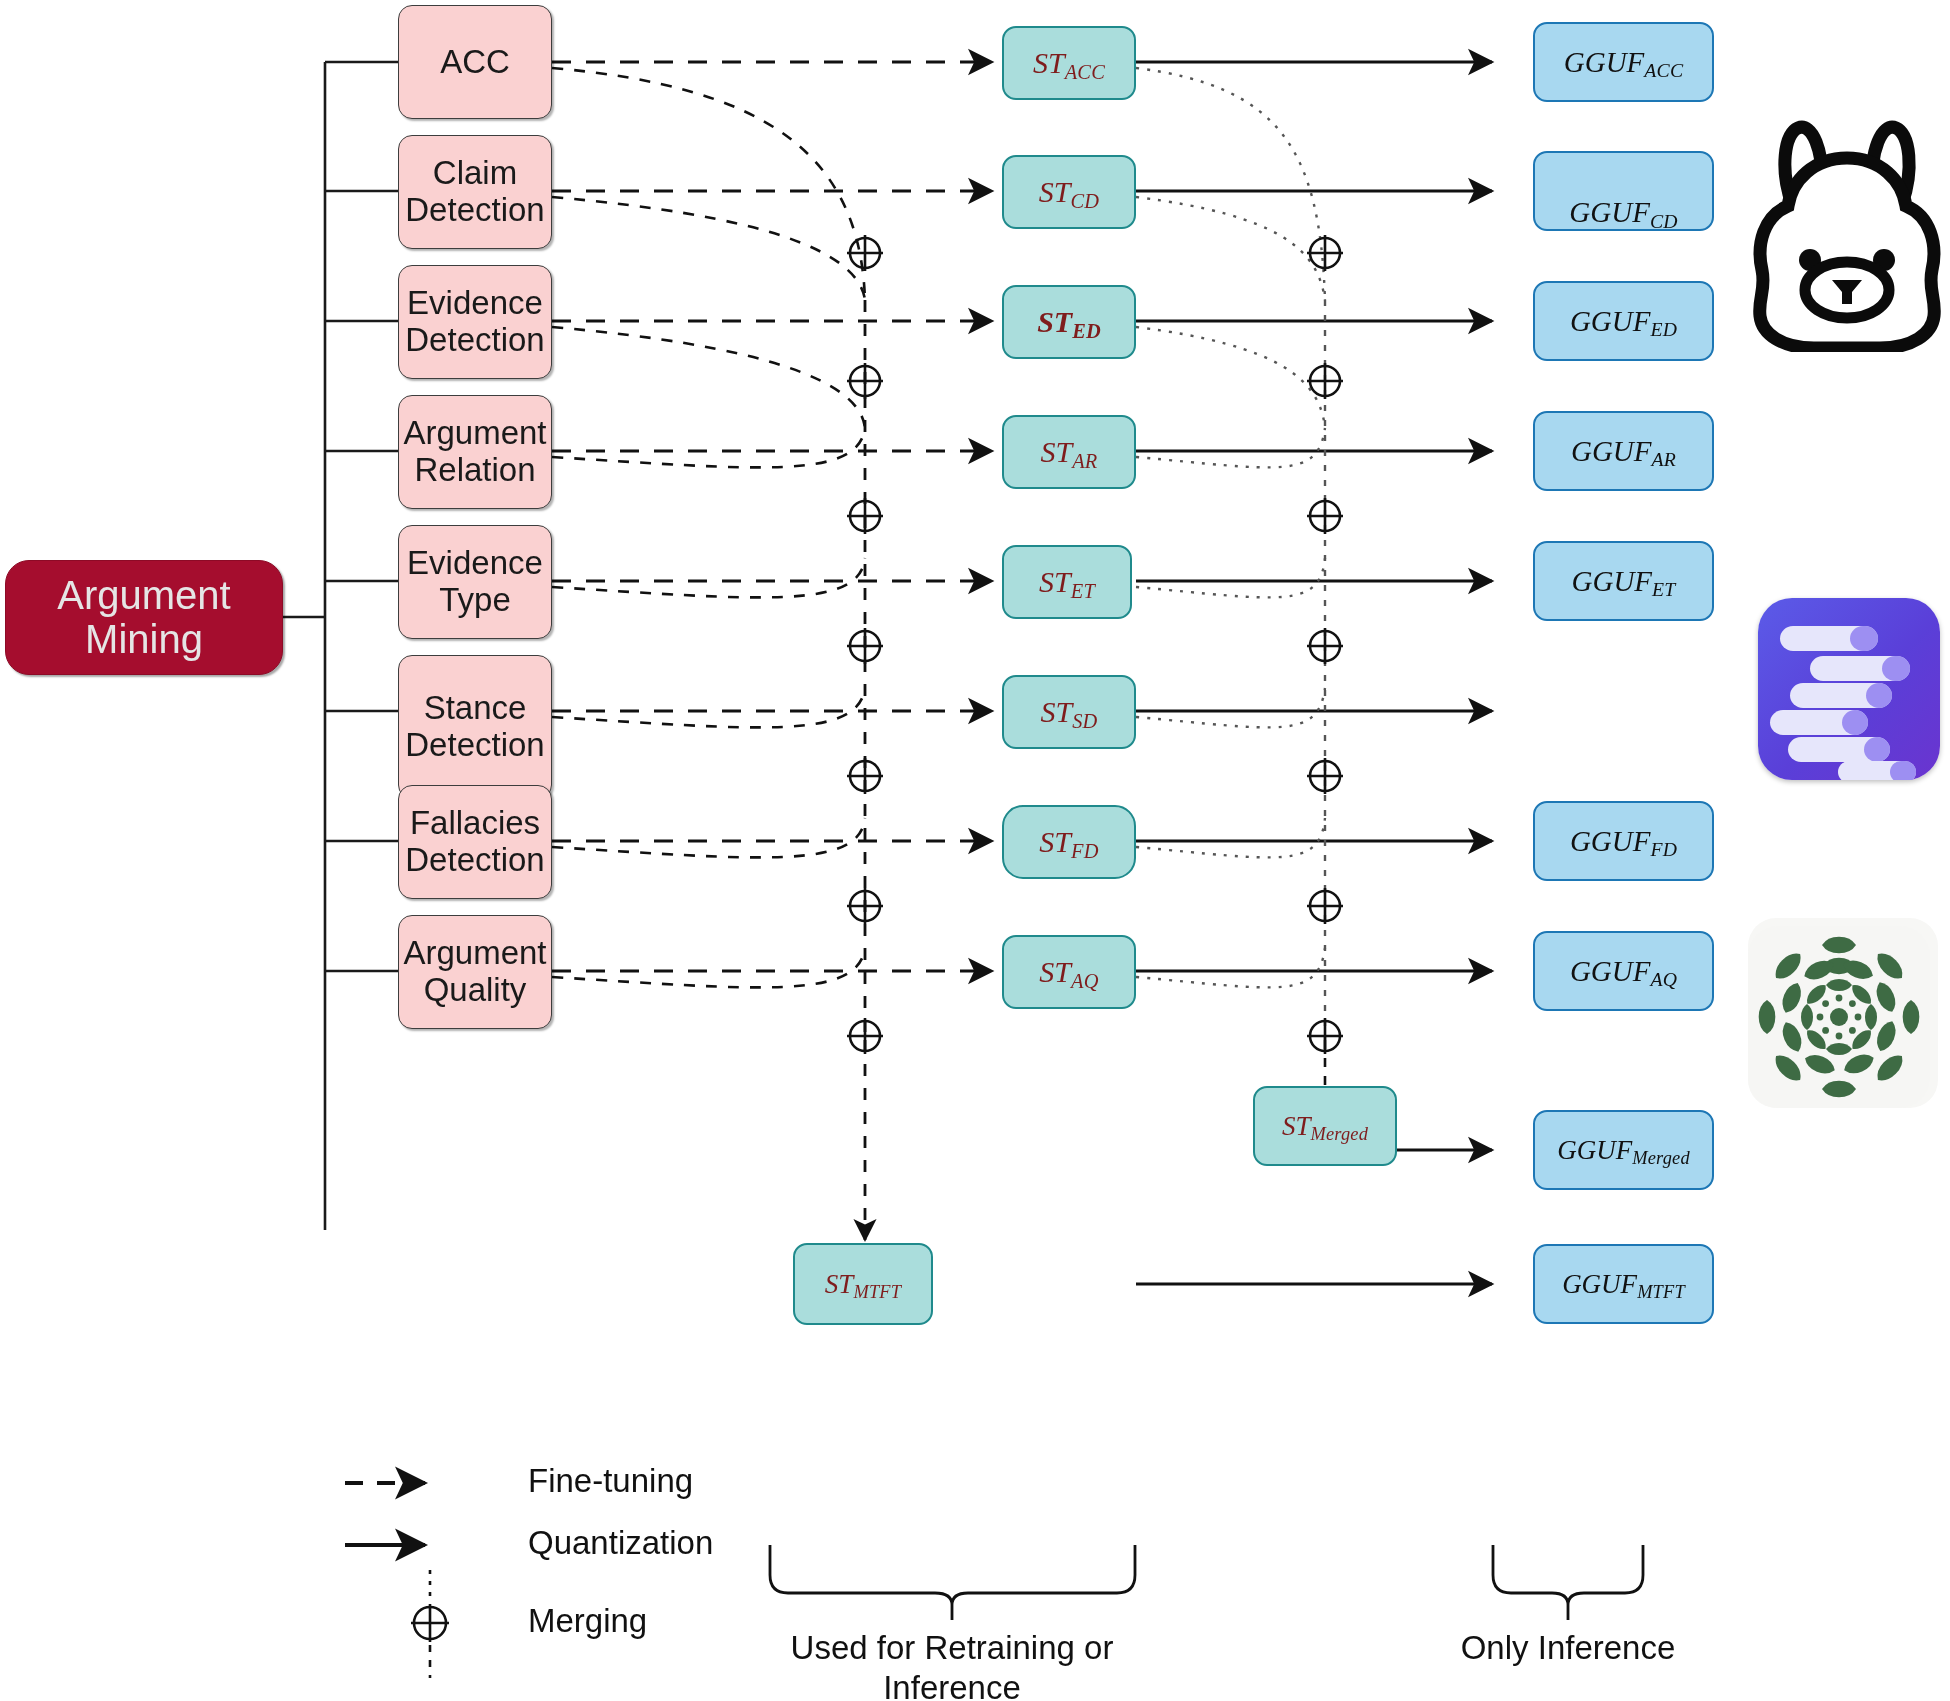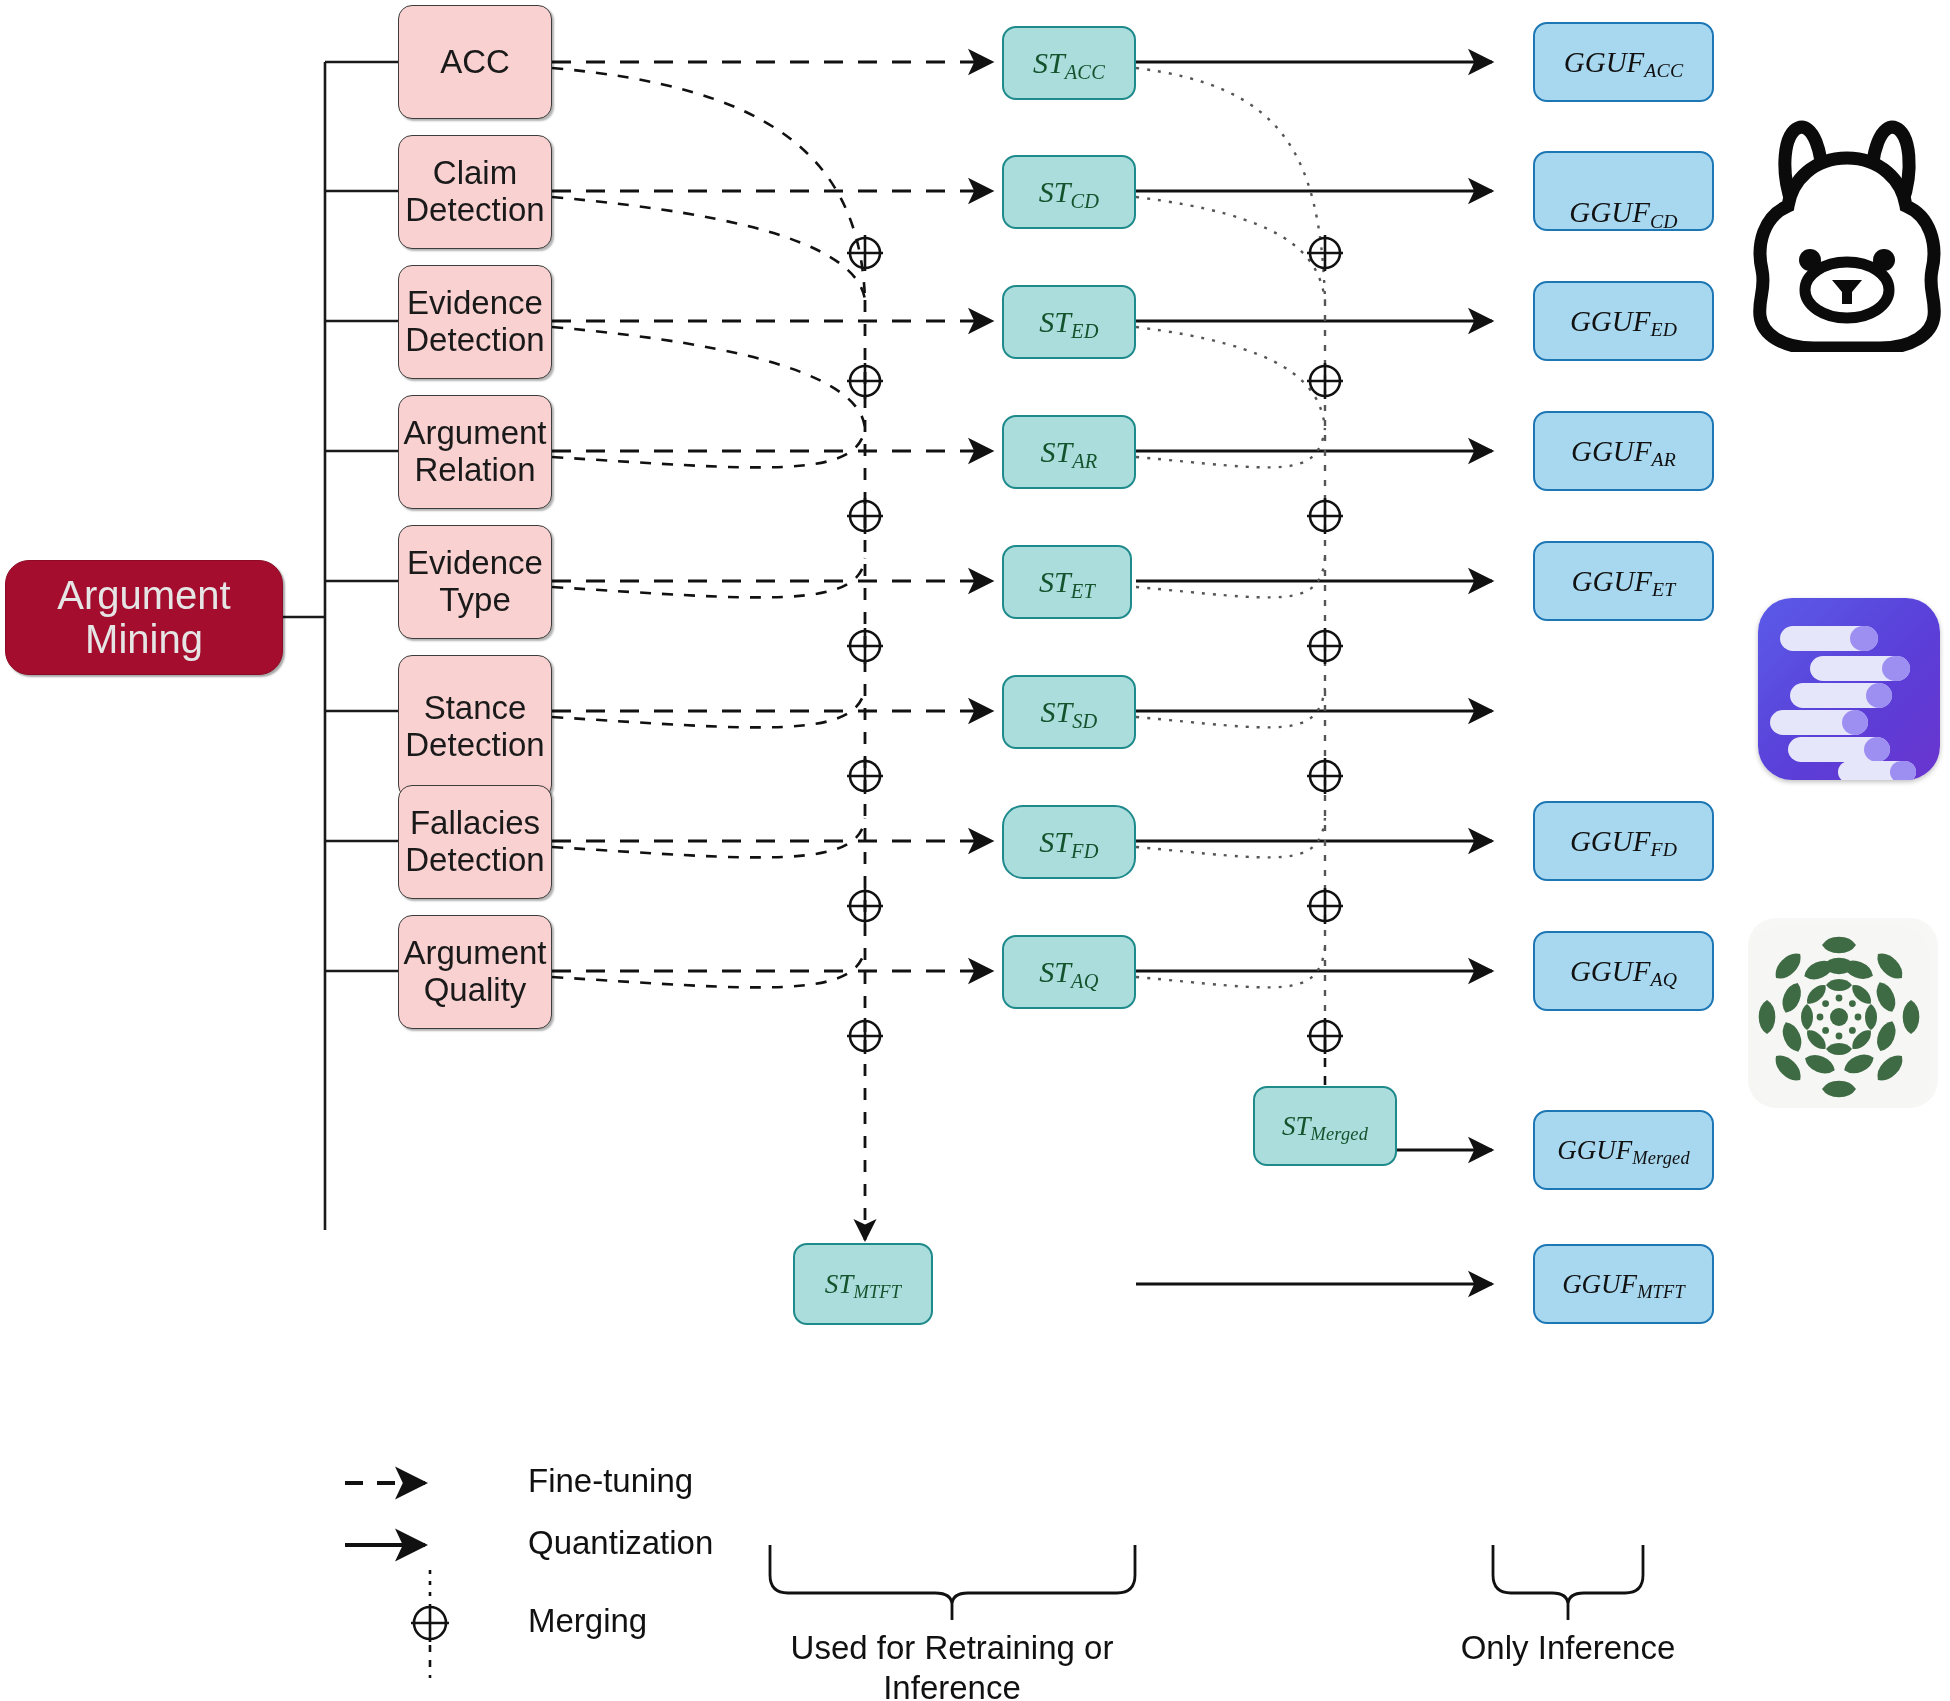--- a/index.html
+++ b/index.html
@@ -10,21 +10,21 @@
 
   .node{position:absolute;box-sizing:border-box;display:flex;align-items:center;
         justify-content:center;text-align:center;border-radius:14px;}
 
   .node-root{background:#a50d2e;border:1.5px solid #8d0a26;color:#e5e5e5;
              font-size:40px;line-height:1.08;border-radius:24px;
              box-shadow:2px 2px 2px rgba(0,0,0,.35);}
   .node-task{background:#fad1d1;border:1.6px solid #3d3d3d;color:#1a1a1a;
              font-size:33px;line-height:1.12;
              box-shadow:2px 2px 2px rgba(0,0,0,.30);}
-  .node-st{background:#aadddc;border:2px solid #1f8a8c;color:#14532d;
+  .node-st{background:#aadddc;border:2px solid #1f8a8c;color:#7f1d1d;
            font-family:"Liberation Serif", serif;font-style:italic;font-size:30px;}
   .node-gguf{background:#a8d8f0;border:2px solid #1d77b5;color:#111;
              font-family:"Liberation Serif", serif;font-style:italic;font-size:29px;}
   .node-st sub,.node-gguf sub{font-size:0.68em;vertical-align:baseline;
              position:relative;top:.30em;letter-spacing:.2px;}
 
   .legend-label{position:absolute;font-size:33px;color:#111;white-space:nowrap;}
   .bracket-label{position:absolute;font-size:33px;color:#111;text-align:center;
                  line-height:1.22;}
 
@@ -229,21 +229,21 @@
   <div class="node node-task" style="left:398px;top:915px;width:154px;height:114px;">
     <span>Argument Quality</span>
     </div>
 
   <div class="node node-st" style="left:1002px;top:26px;width:134px;height:74px;">
     <span><span>ST</span><sub>ACC</sub></span>
     </div>
   <div class="node node-st" style="left:1002px;top:155px;width:134px;height:74px;">
     <span><span>ST</span><sub>CD</sub></span>
     </div>
-  <div class="node node-st" style="left:1002px;top:285px;width:134px;height:74px;">
+  <div class="node node-st" style="left:1002px;top:285px;width:134px;height:74px;font-weight:bold;">
     <span><span>ST</span><sub>ED</sub></span>
     </div>
   <div class="node node-st" style="left:1002px;top:415px;width:134px;height:74px;">
     <span><span>ST</span><sub>AR</sub></span>
     </div>
   <div class="node node-st" style="left:1002px;top:545px;width:130px;height:74px;">
     <span><span>ST</span><sub>ET</sub></span>
     </div>
   <div class="node node-st" style="left:1002px;top:675px;width:134px;height:74px;">
     <span><span>ST</span><sub>SD</sub></span>

